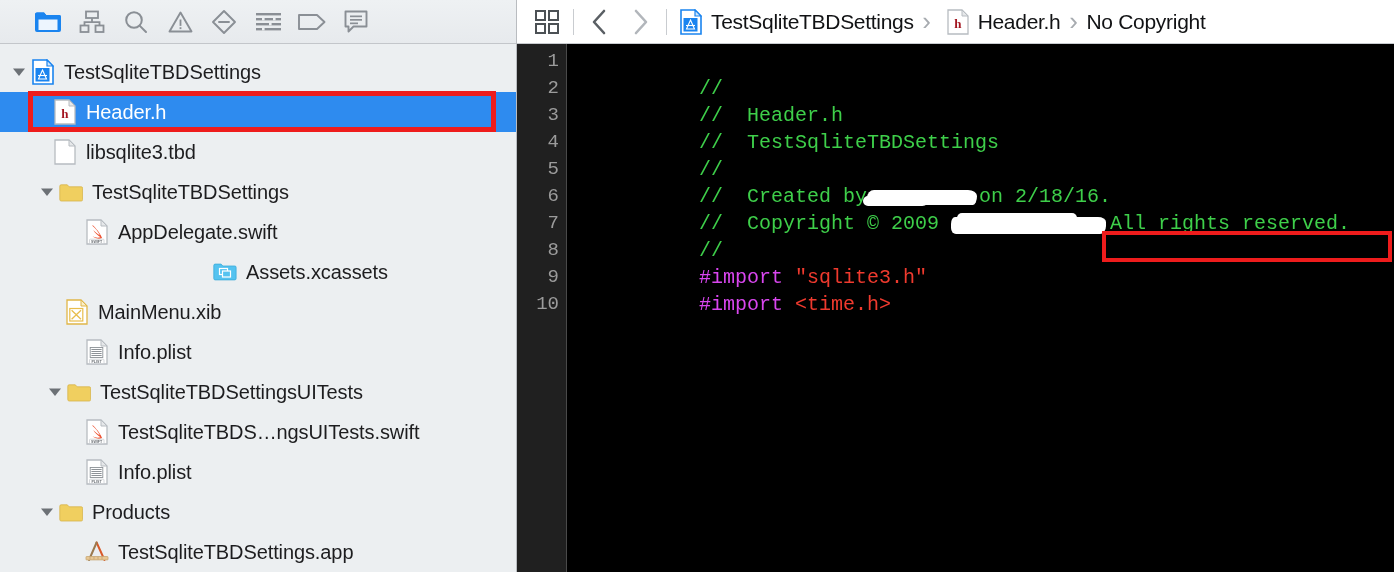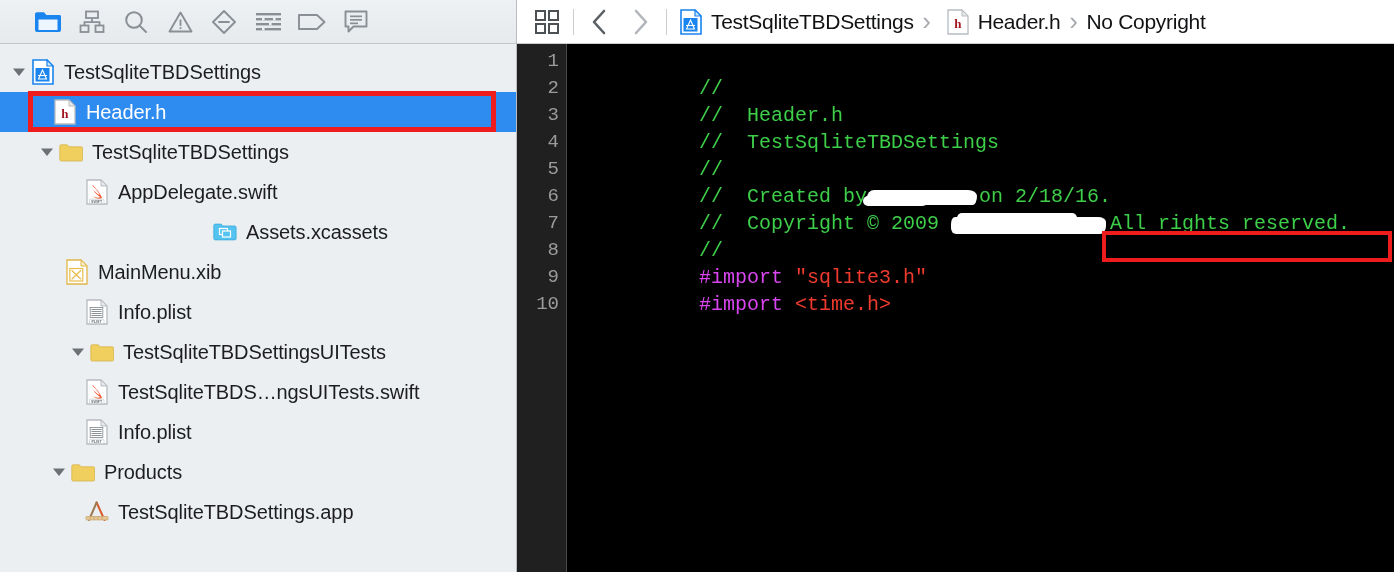--- a/index.html
+++ b/index.html
@@ -420,20 +420,29 @@
         <span class="ficon">
           <svg class="icon-h" viewBox="0 0 22 26">
             <path d="M1 1h14l6 6v18H1z" fill="#ffffff" stroke="#b7bcc1" stroke-width="1.3"></path>
             <path d="M15 1l6 6h-6z" fill="#e6e8ea" stroke="#b7bcc1" stroke-width="1"></path>
             <text x="7.2" y="19" font-family="'Liberation Serif',serif" font-size="13" font-weight="bold" fill="#a31621">h</text>
           </svg>
         </span>
         <span class="label">Header.h</span>
       </div>
 
+      <div class="row" style="padding-left:52px;">
+        <span class="ficon">
+          <svg class="icon-blank" viewBox="0 0 22 26">
+            <path d="M1 1h14l6 6v18H1z" fill="#ffffff" stroke="#b7bcc1" stroke-width="1.3"></path>
+            <path d="M15 1l6 6h-6z" fill="#e6e8ea" stroke="#b7bcc1" stroke-width="1"></path>
+          </svg>
+        </span>
+        <span class="label">libsqlite3.tbd</span>
+      </div>
 
       <div class="row" style="padding-left:36px;">
         <span class="twisty">
           <svg width="14" height="10" viewBox="0 0 14 10">
               <path d="M1 1.5h12L7 9z" fill="#6c7176"></path>
             </svg>
         </span>
         <span class="ficon">
           <svg class="icon-folder" viewBox="0 0 24 19">
             <path d="M0.8 3.2a1.4 1.4 0 0 1 1.4-1.4h6.1l1.8 2h12.1a1.4 1.4 0 0 1 1.4 1.4v11.4a1.4 1.4 0 0 1-1.4 1.4H2.2a1.4 1.4 0 0 1-1.4-1.4z" fill="#f0cf5f" stroke="#d7b44b" stroke-width="0.8"></path>
@@ -490,21 +499,21 @@
               <rect x="5.4" y="14" width="10.2" height="1"></rect>
               <rect x="5.4" y="16" width="10.2" height="1"></rect>
             </g>
             <rect x="3.5" y="20.2" width="14.5" height="4.4" rx="0.8" fill="#ffffff" stroke="#c3c7cb" stroke-width="0.7"></rect>
             <text x="5.4" y="23.7" font-family="'Liberation Sans',sans-serif" font-size="3.6" font-weight="bold" fill="#6b7075">PLIST</text>
           </svg>
         </span>
         <span class="label">Info.plist</span>
       </div>
 
-      <div class="row" style="padding-left:27px;margin-left:40px;">
+      <div class="row" style="padding-left:44px;">
         <span class="twisty">
           <svg width="14" height="10" viewBox="0 0 14 10">
               <path d="M1 1.5h12L7 9z" fill="#6c7176"></path>
             </svg>
         </span>
         <span class="ficon">
           <svg class="icon-folder" viewBox="0 0 24 19">
             <path d="M0.8 3.2a1.4 1.4 0 0 1 1.4-1.4h6.1l1.8 2h12.1a1.4 1.4 0 0 1 1.4 1.4v11.4a1.4 1.4 0 0 1-1.4 1.4H2.2a1.4 1.4 0 0 1-1.4-1.4z" fill="#f0cf5f" stroke="#d7b44b" stroke-width="0.8"></path>
           </svg>
         </span>
@@ -536,21 +545,21 @@
               <rect x="5.4" y="14" width="10.2" height="1"></rect>
               <rect x="5.4" y="16" width="10.2" height="1"></rect>
             </g>
             <rect x="3.5" y="20.2" width="14.5" height="4.4" rx="0.8" fill="#ffffff" stroke="#c3c7cb" stroke-width="0.7"></rect>
             <text x="5.4" y="23.7" font-family="'Liberation Sans',sans-serif" font-size="3.6" font-weight="bold" fill="#6b7075">PLIST</text>
           </svg>
         </span>
         <span class="label">Info.plist</span>
       </div>
 
-      <div class="row" style="padding-left:48px;">
+      <div class="row" style="padding-left:36px;">
         <span class="twisty">
           <svg width="14" height="10" viewBox="0 0 14 10">
               <path d="M1 1.5h12L7 9z" fill="#6c7176"></path>
             </svg>
         </span>
         <span class="ficon">
           <svg class="icon-folder" viewBox="0 0 24 19">
             <path d="M0.8 3.2a1.4 1.4 0 0 1 1.4-1.4h6.1l1.8 2h12.1a1.4 1.4 0 0 1 1.4 1.4v11.4a1.4 1.4 0 0 1-1.4 1.4H2.2a1.4 1.4 0 0 1-1.4-1.4z" fill="#f0cf5f" stroke="#d7b44b" stroke-width="0.8"></path>
           </svg>
         </span>

